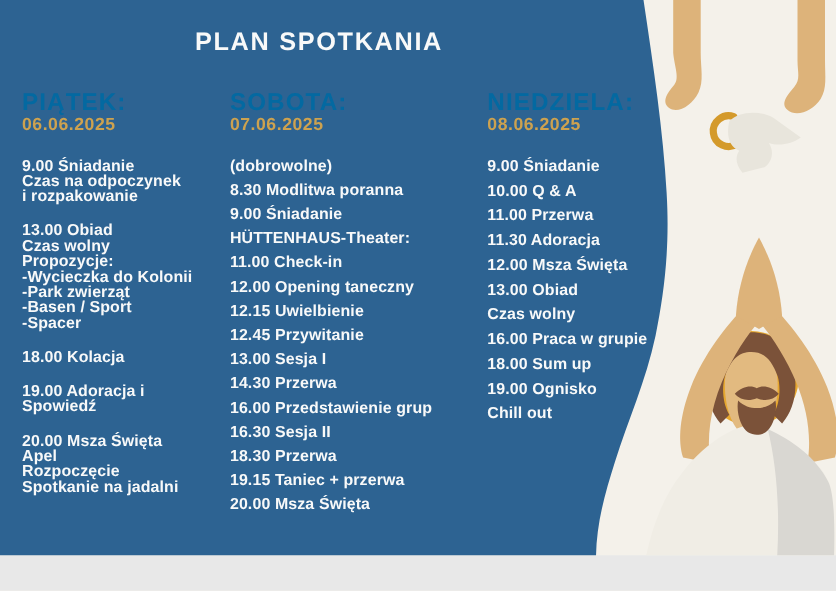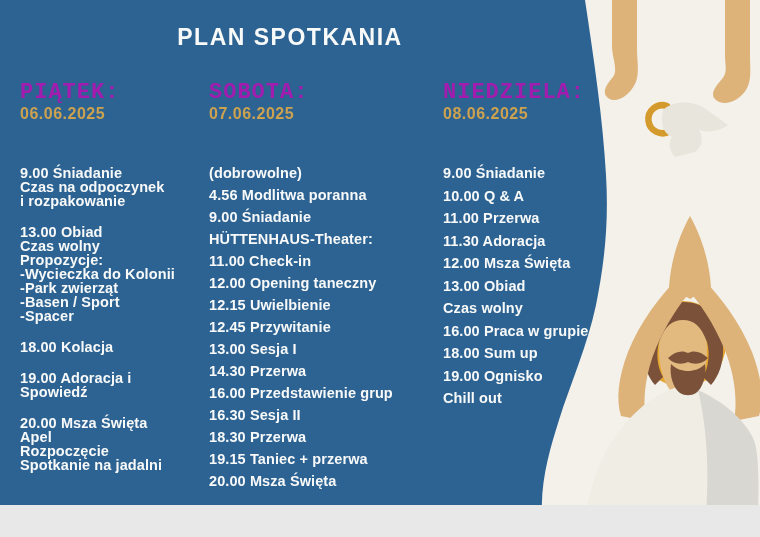--- a/index.html
+++ b/index.html
@@ -10,23 +10,23 @@
   }
   #bg-art{position:absolute;left:0;top:0;width:760px;height:537px;}
   .title{
     position:absolute;left:0;top:24px;width:580px;text-align:center;
     color:#f8f9f9;font-size:23px;font-weight:bold;letter-spacing:1.5px;
   }
   .day-col{position:absolute;top:80px;}
   .col-0{left:20px;width:185px;}
   .col-1{left:209px;width:232px;}
   .col-2{left:443px;width:180px;}
-  .day-name{color:#a21caf;font-size:22px;font-weight:bold;letter-spacing:1px;line-height:26px;font-family:Liberation Mono, monospace;}
+  .day-name{color:#0369a1;font-size:22px;font-weight:bold;letter-spacing:1px;line-height:26px;}
   .day-date{color:#cda24f;font-size:16px;font-weight:bold;letter-spacing:.5px;line-height:16px;}
-  .day-body{margin-top:44px;}
+  .day-body{margin-top:22px;}
   .group{margin-bottom:8px;}
   .col-0 .group{margin-bottom:17px;}
   .col-1 .group{margin-bottom:8px;}
   .col-2 .group{margin-bottom:8.5px;}
   .line{
     color:#f8f9f9;font-size:14.5px;font-weight:bold;line-height:14px;
     white-space:nowrap;letter-spacing:.1px;
   }
 </style>
 </head>
@@ -113,21 +113,21 @@
   </div>
 
   <div class="day-col col-1">
     <div class="day-name">SOBOTA:</div>
     <div class="day-date">07.06.2025</div>
     <div class="day-body">
         <div class="group">
           <div class="line">(dobrowolne)</div>
         </div>
         <div class="group">
-          <div class="line">4.56 Modlitwa poranna</div>
+          <div class="line">8.30 Modlitwa poranna</div>
         </div>
         <div class="group">
           <div class="line">9.00 Śniadanie</div>
         </div>
         <div class="group">
           <div class="line">HÜTTENHAUS-Theater:</div>
         </div>
         <div class="group">
           <div class="line">11.00 Check-in</div>
         </div>

